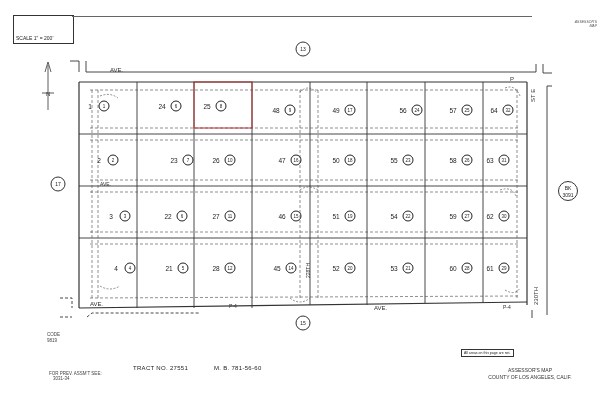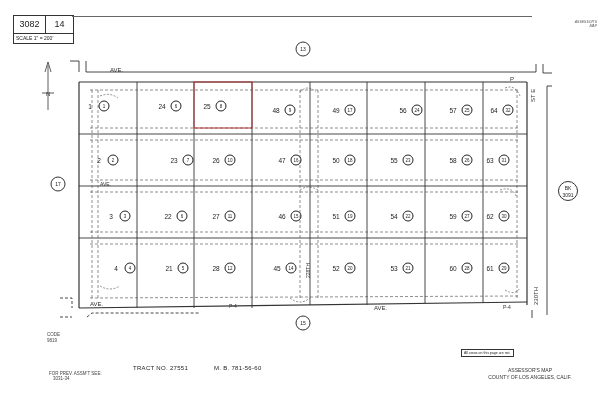--- a/index.html
+++ b/index.html
@@ -19,24 +19,20 @@
   .street { position:absolute; font-size:6px; color:#333; white-space:nowrap; }
   .footer-text { position:absolute; font-size:4.5px; color:#444; white-space:nowrap; }
   .tract { position:absolute; font-size:6px; color:#222; white-space:nowrap; letter-spacing:0.3px; }
   .note-box { position:absolute; border:1px solid #333; font-size:3.5px; line-height:6px; padding:0 2px; white-space:nowrap; }
   .assessor { position:absolute; font-size:5px; text-align:center; line-height:7px; color:#333; }
 </style>
 </head>
 <body>
 
 <div class="abs header-box">
-  <div class="hb-top">
-    <div class="hb-book">3082</div>
-    <div class="hb-page">14</div>
-  </div>
   <div class="hb-scale">SCALE 1" = 200'</div>
 </div>
 <div class="abs topline"></div>
 <div class="abs toprt">
   <div>ASSESSOR'S</div>
   <div>MAP</div>
 </div>
 
 <svg class="abs map" viewBox="0 0 600 402" width="600" height="402">
   <g stroke="#333" stroke-width="0.9" fill="none">

